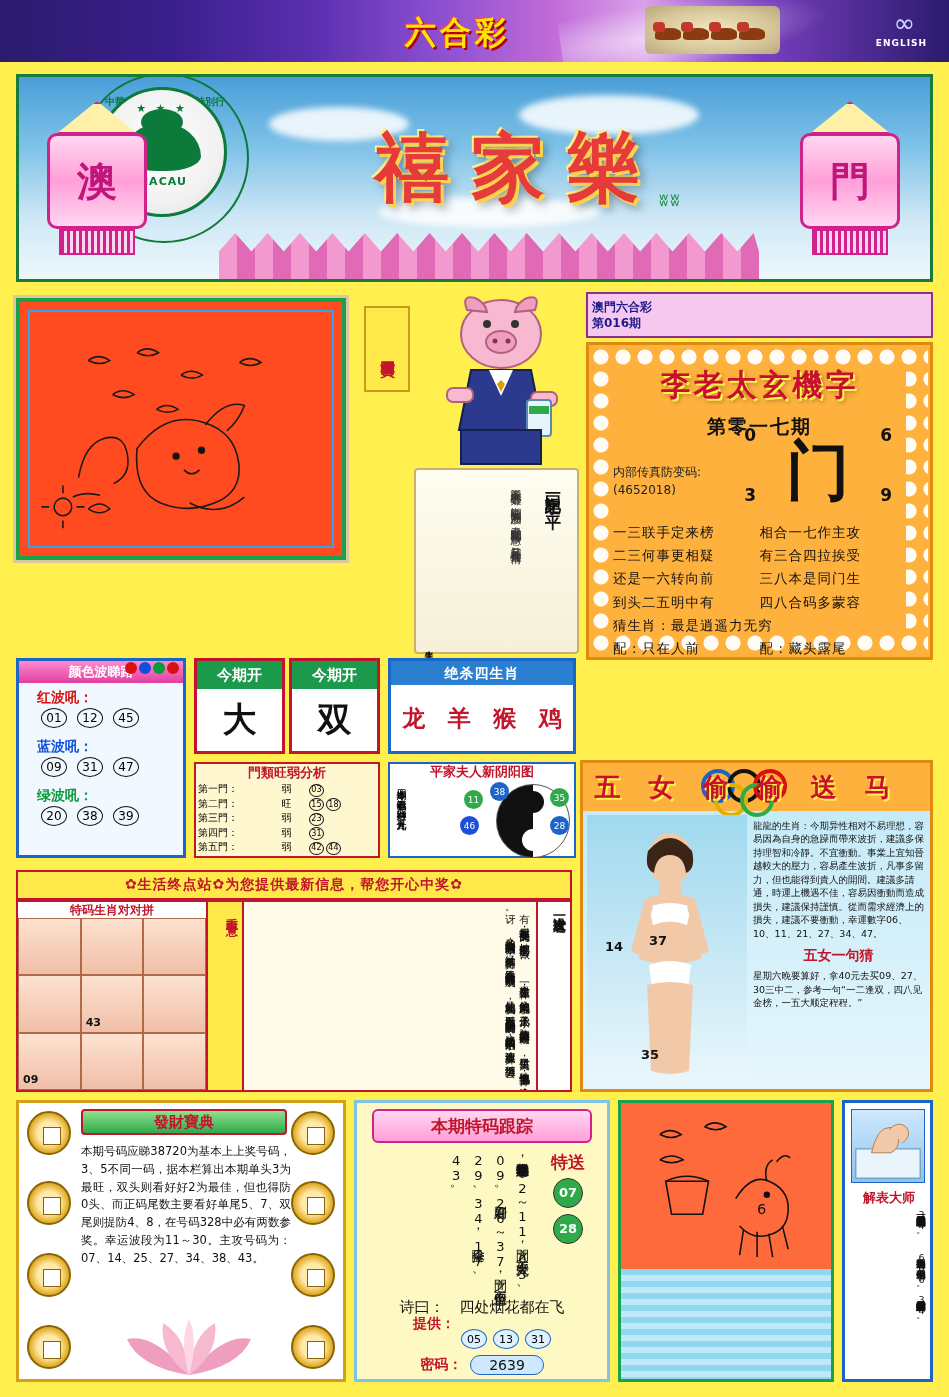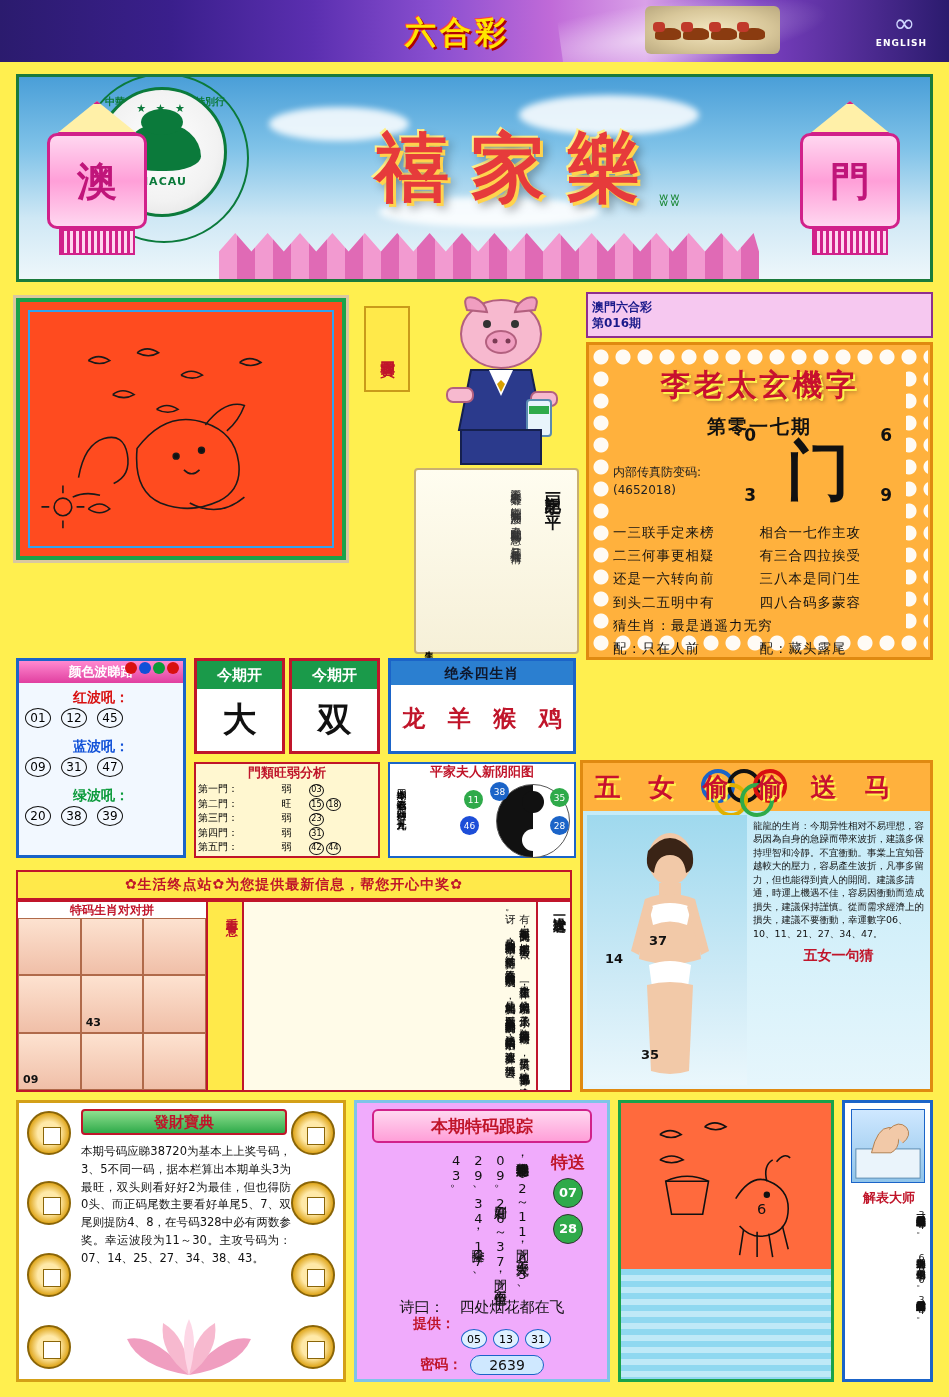--- a/index.html
+++ b/index.html
@@ -232,21 +232,21 @@
   .colorbox{
     position:absolute; left:0; top:0; width:170px; height:200px;
     background:#f2f8ff; border:3px solid #1b64c8;
   }
   .colorbox .hd{
     height:22px; background:linear-gradient(#ff8ad0,#e13fa0);
     color:#fff; font-size:13px; font-weight:bold; text-align:center; line-height:22px;
   }
   .balls{ position:absolute; right:4px; top:1px; display:flex; gap:2px;}
   .balls i{ width:12px;height:12px;border-radius:50%; display:block;}
-  .crow{ padding:4px 2px;text-align:center; }
+  .crow{ padding:4px 18px; }
   .crow .t{ font-size:14px; font-weight:bold; margin:2px 0 1px;}
   .crow .nums{ display:flex; gap:10px; padding-left:4px;}
   .crow .nums b{
     width:26px;height:20px; border:1.5px solid #111; border-radius:50%;
     font-size:12px; display:flex;align-items:center;justify-content:center; font-weight:normal;
   }
   .red-t{ color:#d81010;} .blue-t{color:#1050d8;} .green-t{color:#0a9a3a;}
 
   .todaybox{
     position:absolute; left:178px; top:0; width:186px; height:96px;
@@ -262,21 +262,21 @@
   .today .bd{
     height:62px; display:flex;align-items:center;justify-content:center;
     font-size:34px; font-weight:bold; color:#111;
   }
 
   .zodiacbox{
     position:absolute; left:372px; top:0; width:188px; height:96px;
     border:3px solid #1b64c8; background:#fff;
   }
   .zodiacbox .hd{
-    background:#2b7fd0; color:#0f172a; font-size:14px; font-weight:bold;
+    background:#2b7fd0; color:#ffffff; font-size:14px; font-weight:bold;
     text-align:center; line-height:24px; height:24px; letter-spacing:1px;
   }
   .zodiacbox .bd{
     height:66px; display:flex;align-items:center;justify-content:space-around;
     font-size:23px; font-weight:bold; color:#c0152a;
   }
 
   .menbox{
     position:absolute; left:178px; top:104px; width:186px; height:96px;
     border:2px solid #c0152a; background:#fff7d0;
@@ -407,21 +407,21 @@
   .coin-txt{
     position:absolute; left:62px; top:40px; width:210px;
     font-size:11.5px; line-height:1.55; color:#111; text-align:justify;
   }
   .lotus-bot{
     position:absolute; left:80px; bottom:2px; width:180px; height:76px;
   }
 
   .trackbox{
     position:absolute; left:338px; top:0; width:256px; height:282px;
-    background:#f0abfc; border:3px solid #7fc4e8;
+    background:#fef9c3; border:3px solid #7fc4e8;
   }
   .trackbox .hd{
     margin:6px auto 0; width:220px; height:34px;
     background:linear-gradient(#ffd7f0,#ff9fd8);
     border:2px solid #d1218a; border-radius:6px;
     text-align:center; line-height:30px; font-size:17px; font-weight:bold; color:#c0152a;
   }
   .track-v{
     position:absolute; left:6px; top:50px; right:74px; height:160px;
     writing-mode:vertical-rl; text-orientation:upright;
@@ -807,27 +807,28 @@
           <ellipse cx="55" cy="34" rx="22" ry="26" fill="#f2c9a8"></ellipse>
           <path d="M33 26 q22 -26 44 0 q4 18 -6 22 q-2 -18 -16 -18 q-14 0 -16 18 q-10 -4 -6 -22z" fill="#3a2416"></path>
           <rect x="44" y="58" width="22" height="16" fill="#f2c9a8"></rect>
           <path d="M30 74 q25 -10 50 0 l6 60 q-31 10 -62 0z" fill="#f2c9a8"></path>
           <path d="M34 82 q21 -8 42 0 l-4 18 q-17 -7 -34 0z" fill="#fff"></path>
           <path d="M34 140 q21 -8 42 0 l-3 22 q-18 -6 -36 0z" fill="#fff"></path>
           <path d="M32 160 q23 -6 46 0 l-4 86 q-19 6 -38 0z" fill="#f2c9a8"></path>
           <path d="M30 74 l-14 52 l8 4 l14 -48z" fill="#f2c9a8"></path>
           <path d="M80 74 l14 52 l-8 4 l-14 -48z" fill="#f2c9a8"></path>
         </svg>
-        <div class="numtag" style="left:18px;top:136px">14</div>
+        <div class="numtag" style="left:18px;top:124px">14</div>
         <div class="numtag" style="left:62px;top:118px">37</div>
         <div class="numtag" style="left:54px;top:232px">35</div>
       </div>
       <div class="sea-text">
         <div>龍龍的生肖：今期异性相对不易理想，容易因為自身的急躁而帶來波折，建議多保持理智和冷靜。不宜衝動。事業上宜知晉越較大的壓力，容易產生波折，凡事多留力，但也能得到貴人的開間。建議多請通，時運上機遇不佳，容易因衝動而造成損失，建議保持謹慎。從而需求經濟上的損失，建議不要衝動，幸運數字06、10、11、21、27、34、47。</div>
         <div class="redt">五女一句猜</div>
+        <div>星期六晚要算好，拿40元去买09、27、30三中二，参考一句“一二逢双，四八见金榜，一五大顺定程程。”</div>
       </div>
     </div>
 
     <div class="bottom">
 
       <div class="coinbox">
         <div class="coin" style="left:8px;top:8px"></div>
         <div class="coin" style="left:8px;top:78px"></div>
         <div class="coin" style="left:8px;top:150px"></div>
         <div class="coin" style="left:8px;top:222px"></div>

